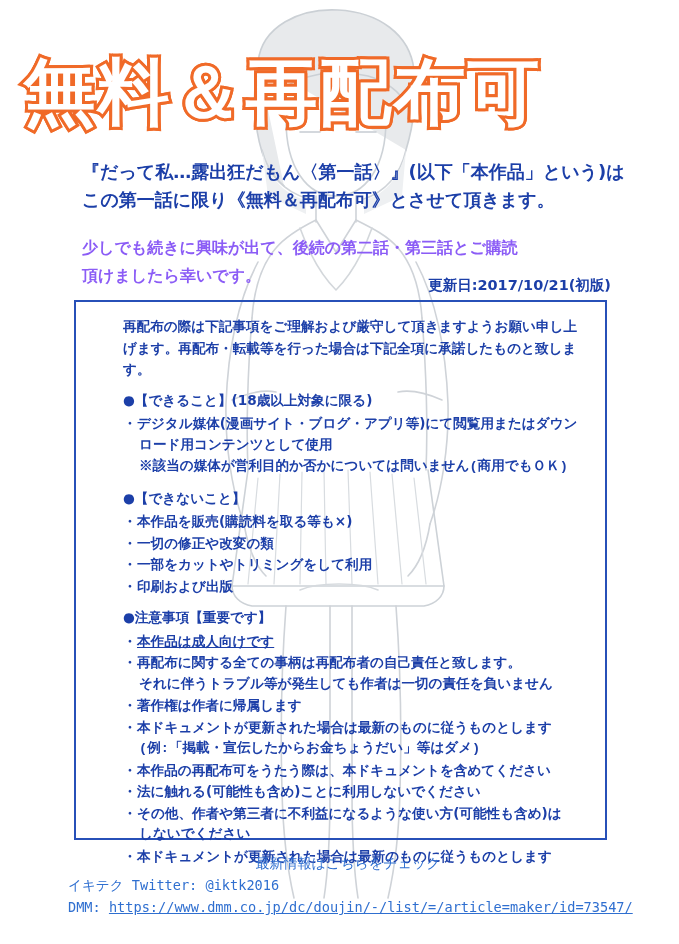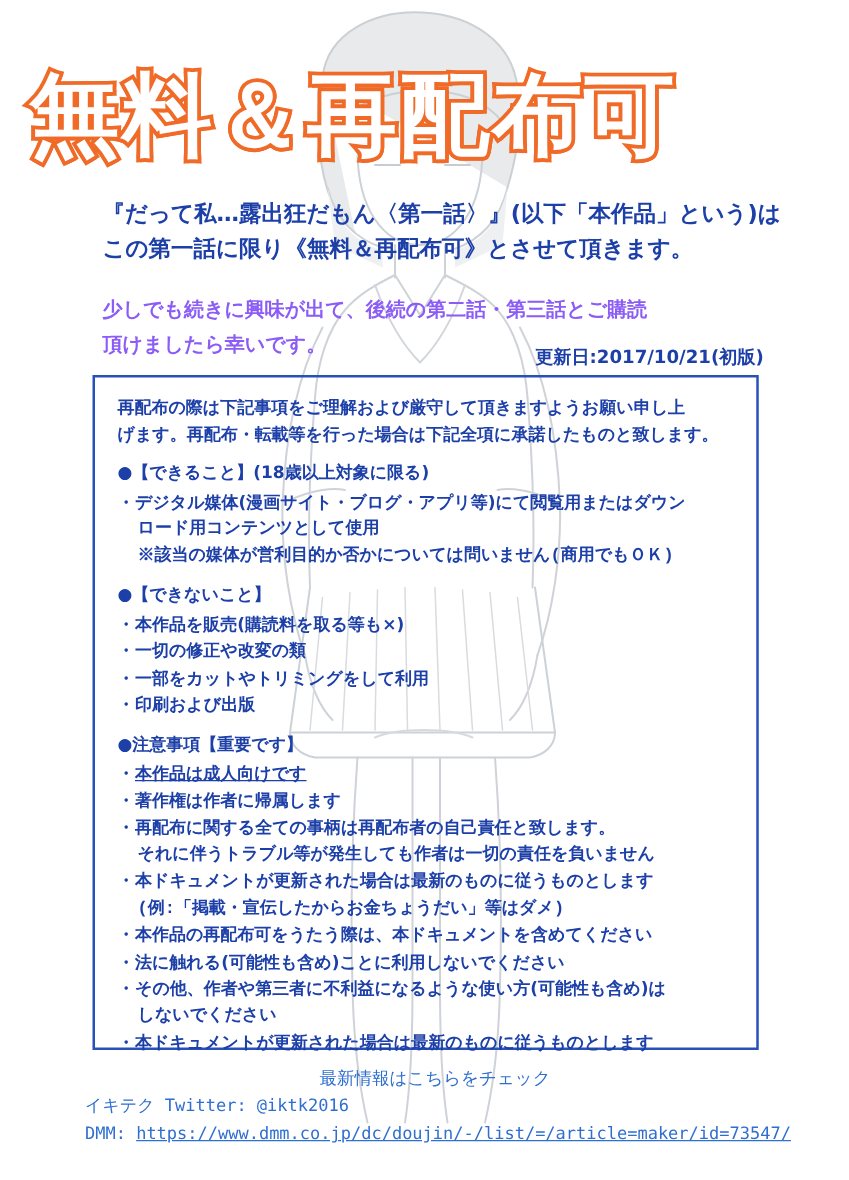--- a/index.html
+++ b/index.html
@@ -101,20 +101,21 @@
     border: 2px solid #2750b8;
     box-sizing: border-box;
   }
   .terms-inner {
     padding: 14px 16px 10px 18px;
     color: #1c3fa8;
     font-family: "DejaVu Sans", "Liberation Sans", sans-serif;
     font-size: 13.6px;
     line-height: 21.5px;
     font-weight: bold;
+    margin-left: 29px;
   }
   .para { margin: 0 0 9px 0; }
   .sect-head { margin: 0 0 2px 0; }
   .bullet {
     display: block;
     padding-left: 14px;
     position: relative;
     margin: 0;
   }
   .bullet::before {
@@ -263,25 +264,25 @@
           <span>印刷および出版</span>
         </div>
       </div>
 
       <div class="group">
         <div class="sect-head">●注意事項【重要です】</div>
         <div class="bullet">
           <span class="u">本作品は成人向けです</span>
         </div>
         <div class="bullet">
-          <span>著作権は作者に帰属します</span>
-        </div>
-        <div class="bullet">
           <span>再配布に関する全ての事柄は再配布者の自己責任と致します。</span>
           <span class="sub">それに伴うトラブル等が発生しても作者は一切の責任を負いません</span>
+        </div>
+        <div class="bullet">
+          <span>著作権は作者に帰属します</span>
         </div>
         <div class="bullet">
           <span>本ドキュメントが更新された場合は最新のものに従うものとします</span>
           <span class="sub">(例:「掲載・宣伝したからお金ちょうだい」等はダメ)</span>
         </div>
         <div class="bullet">
           <span>本作品の再配布可をうたう際は、本ドキュメントを含めてください</span>
         </div>
         <div class="bullet">
           <span>法に触れる(可能性も含め)ことに利用しないでください</span>

